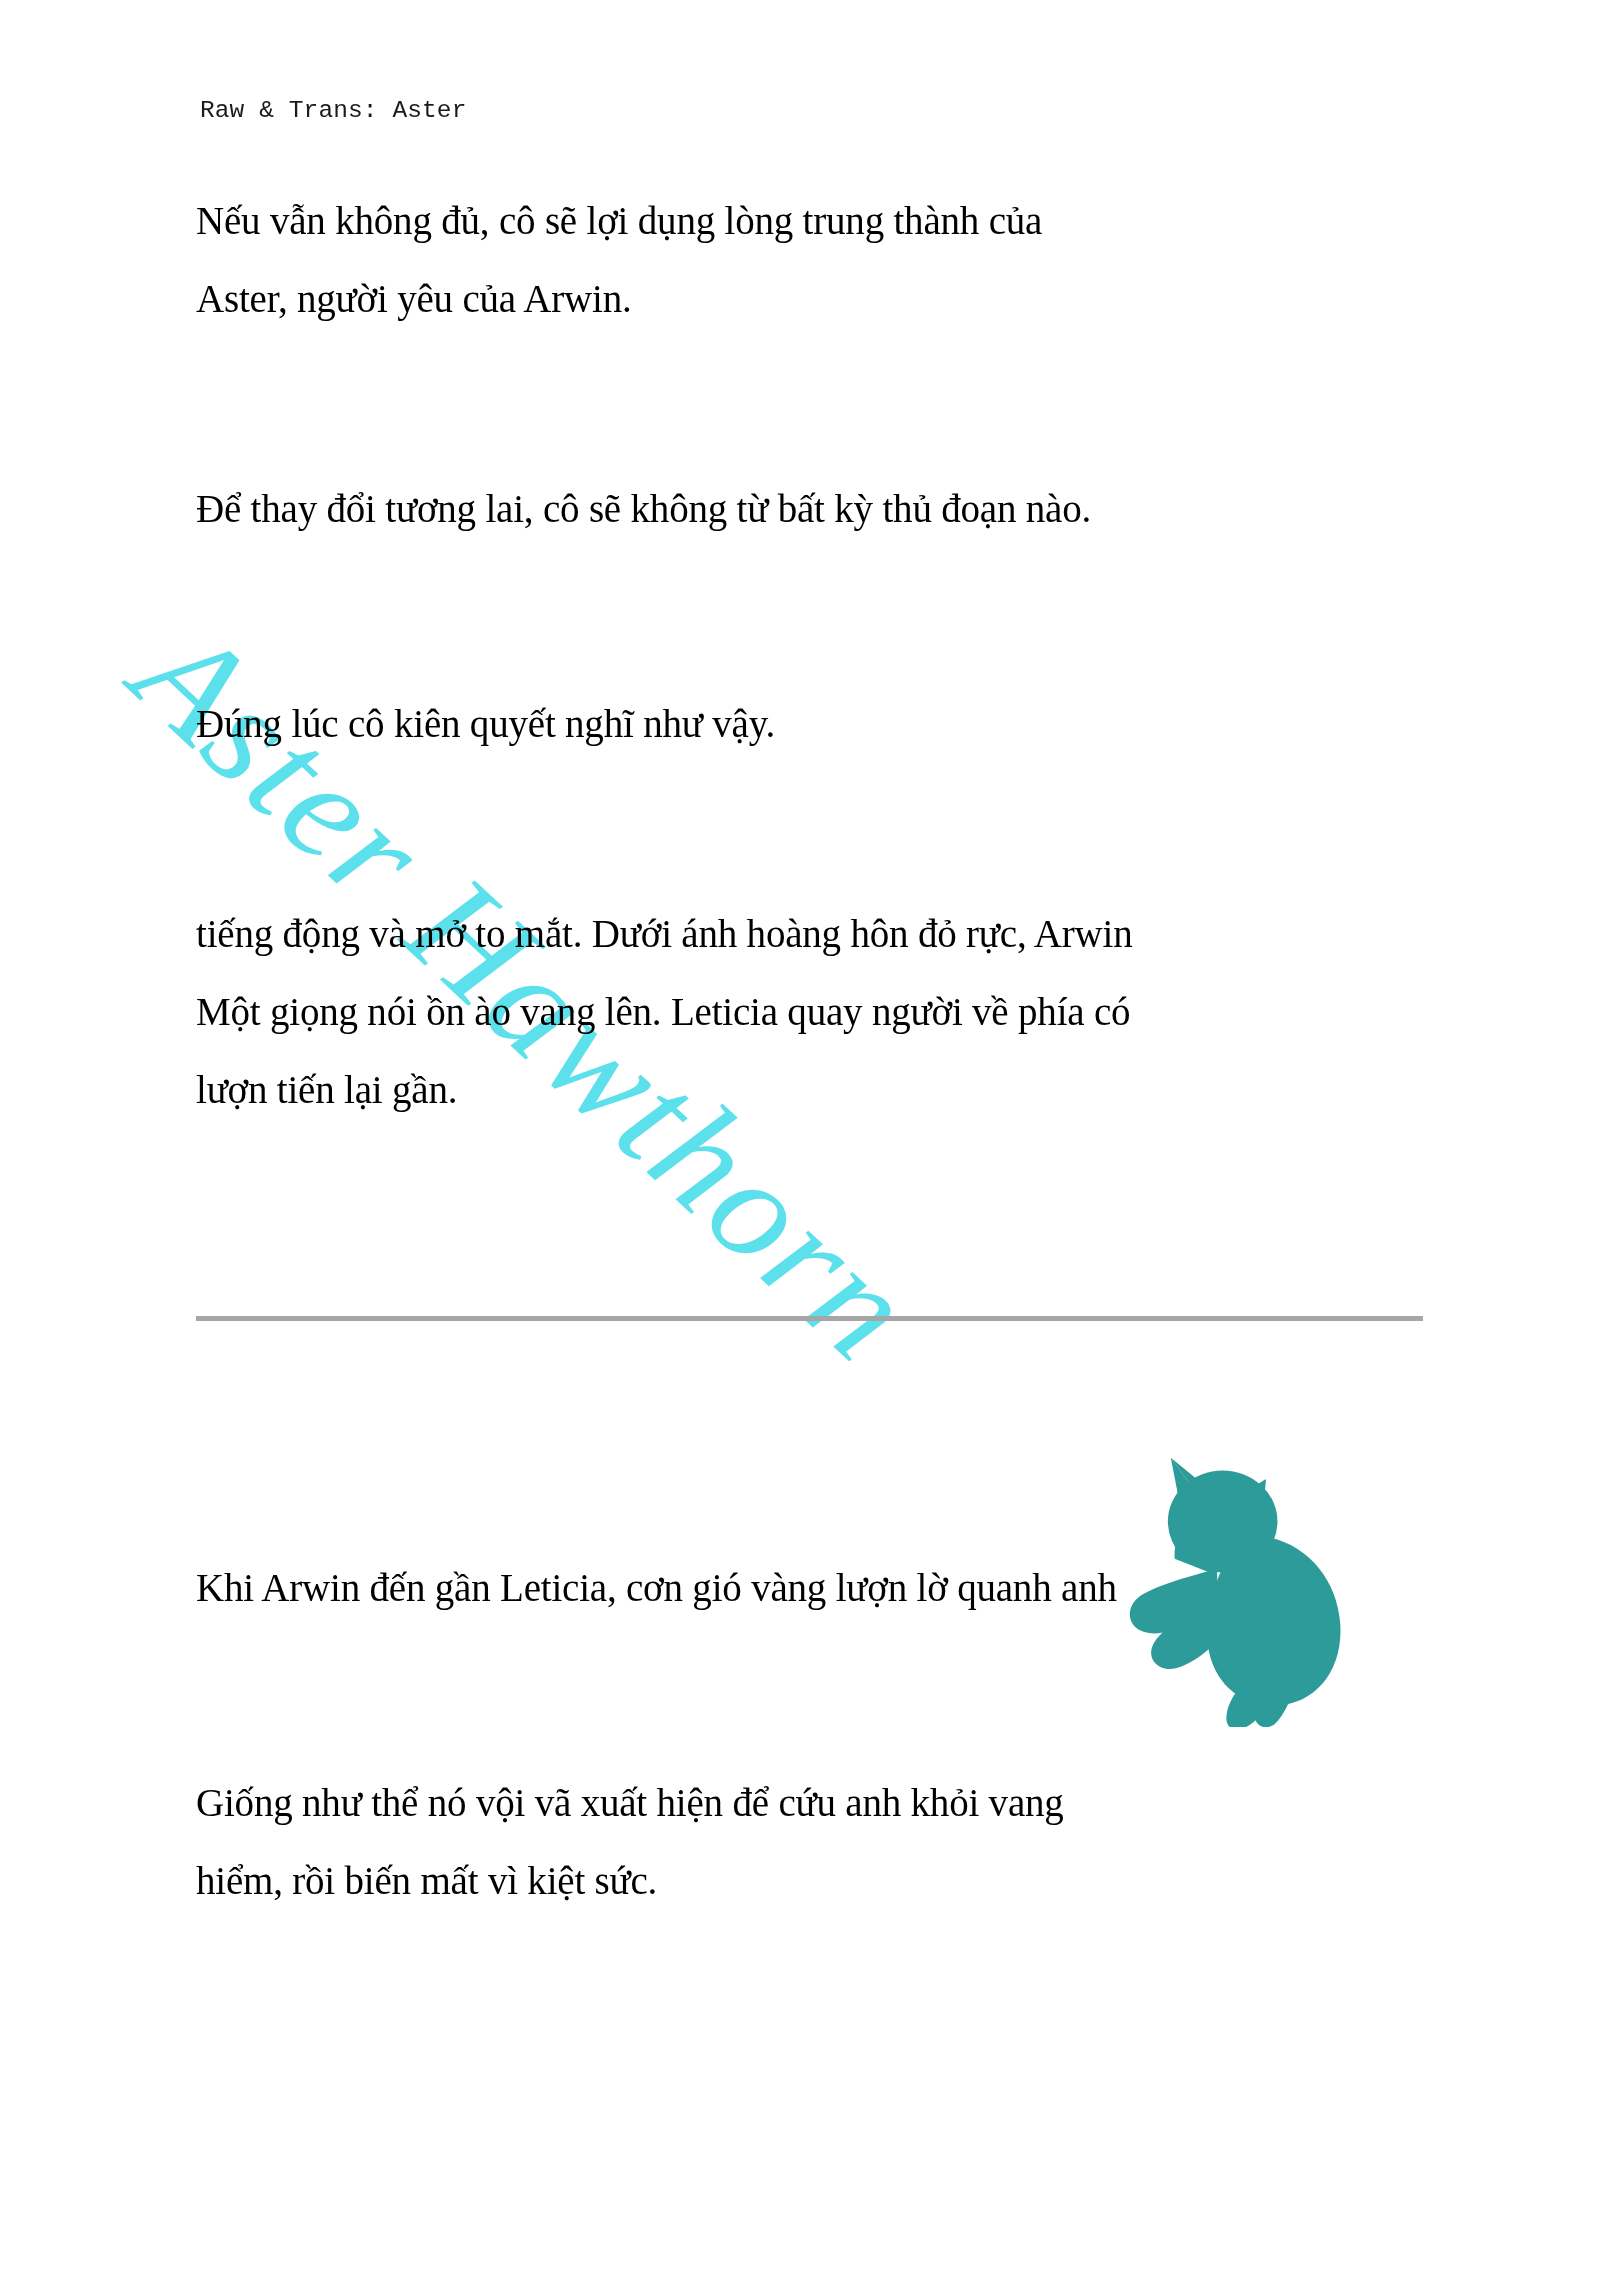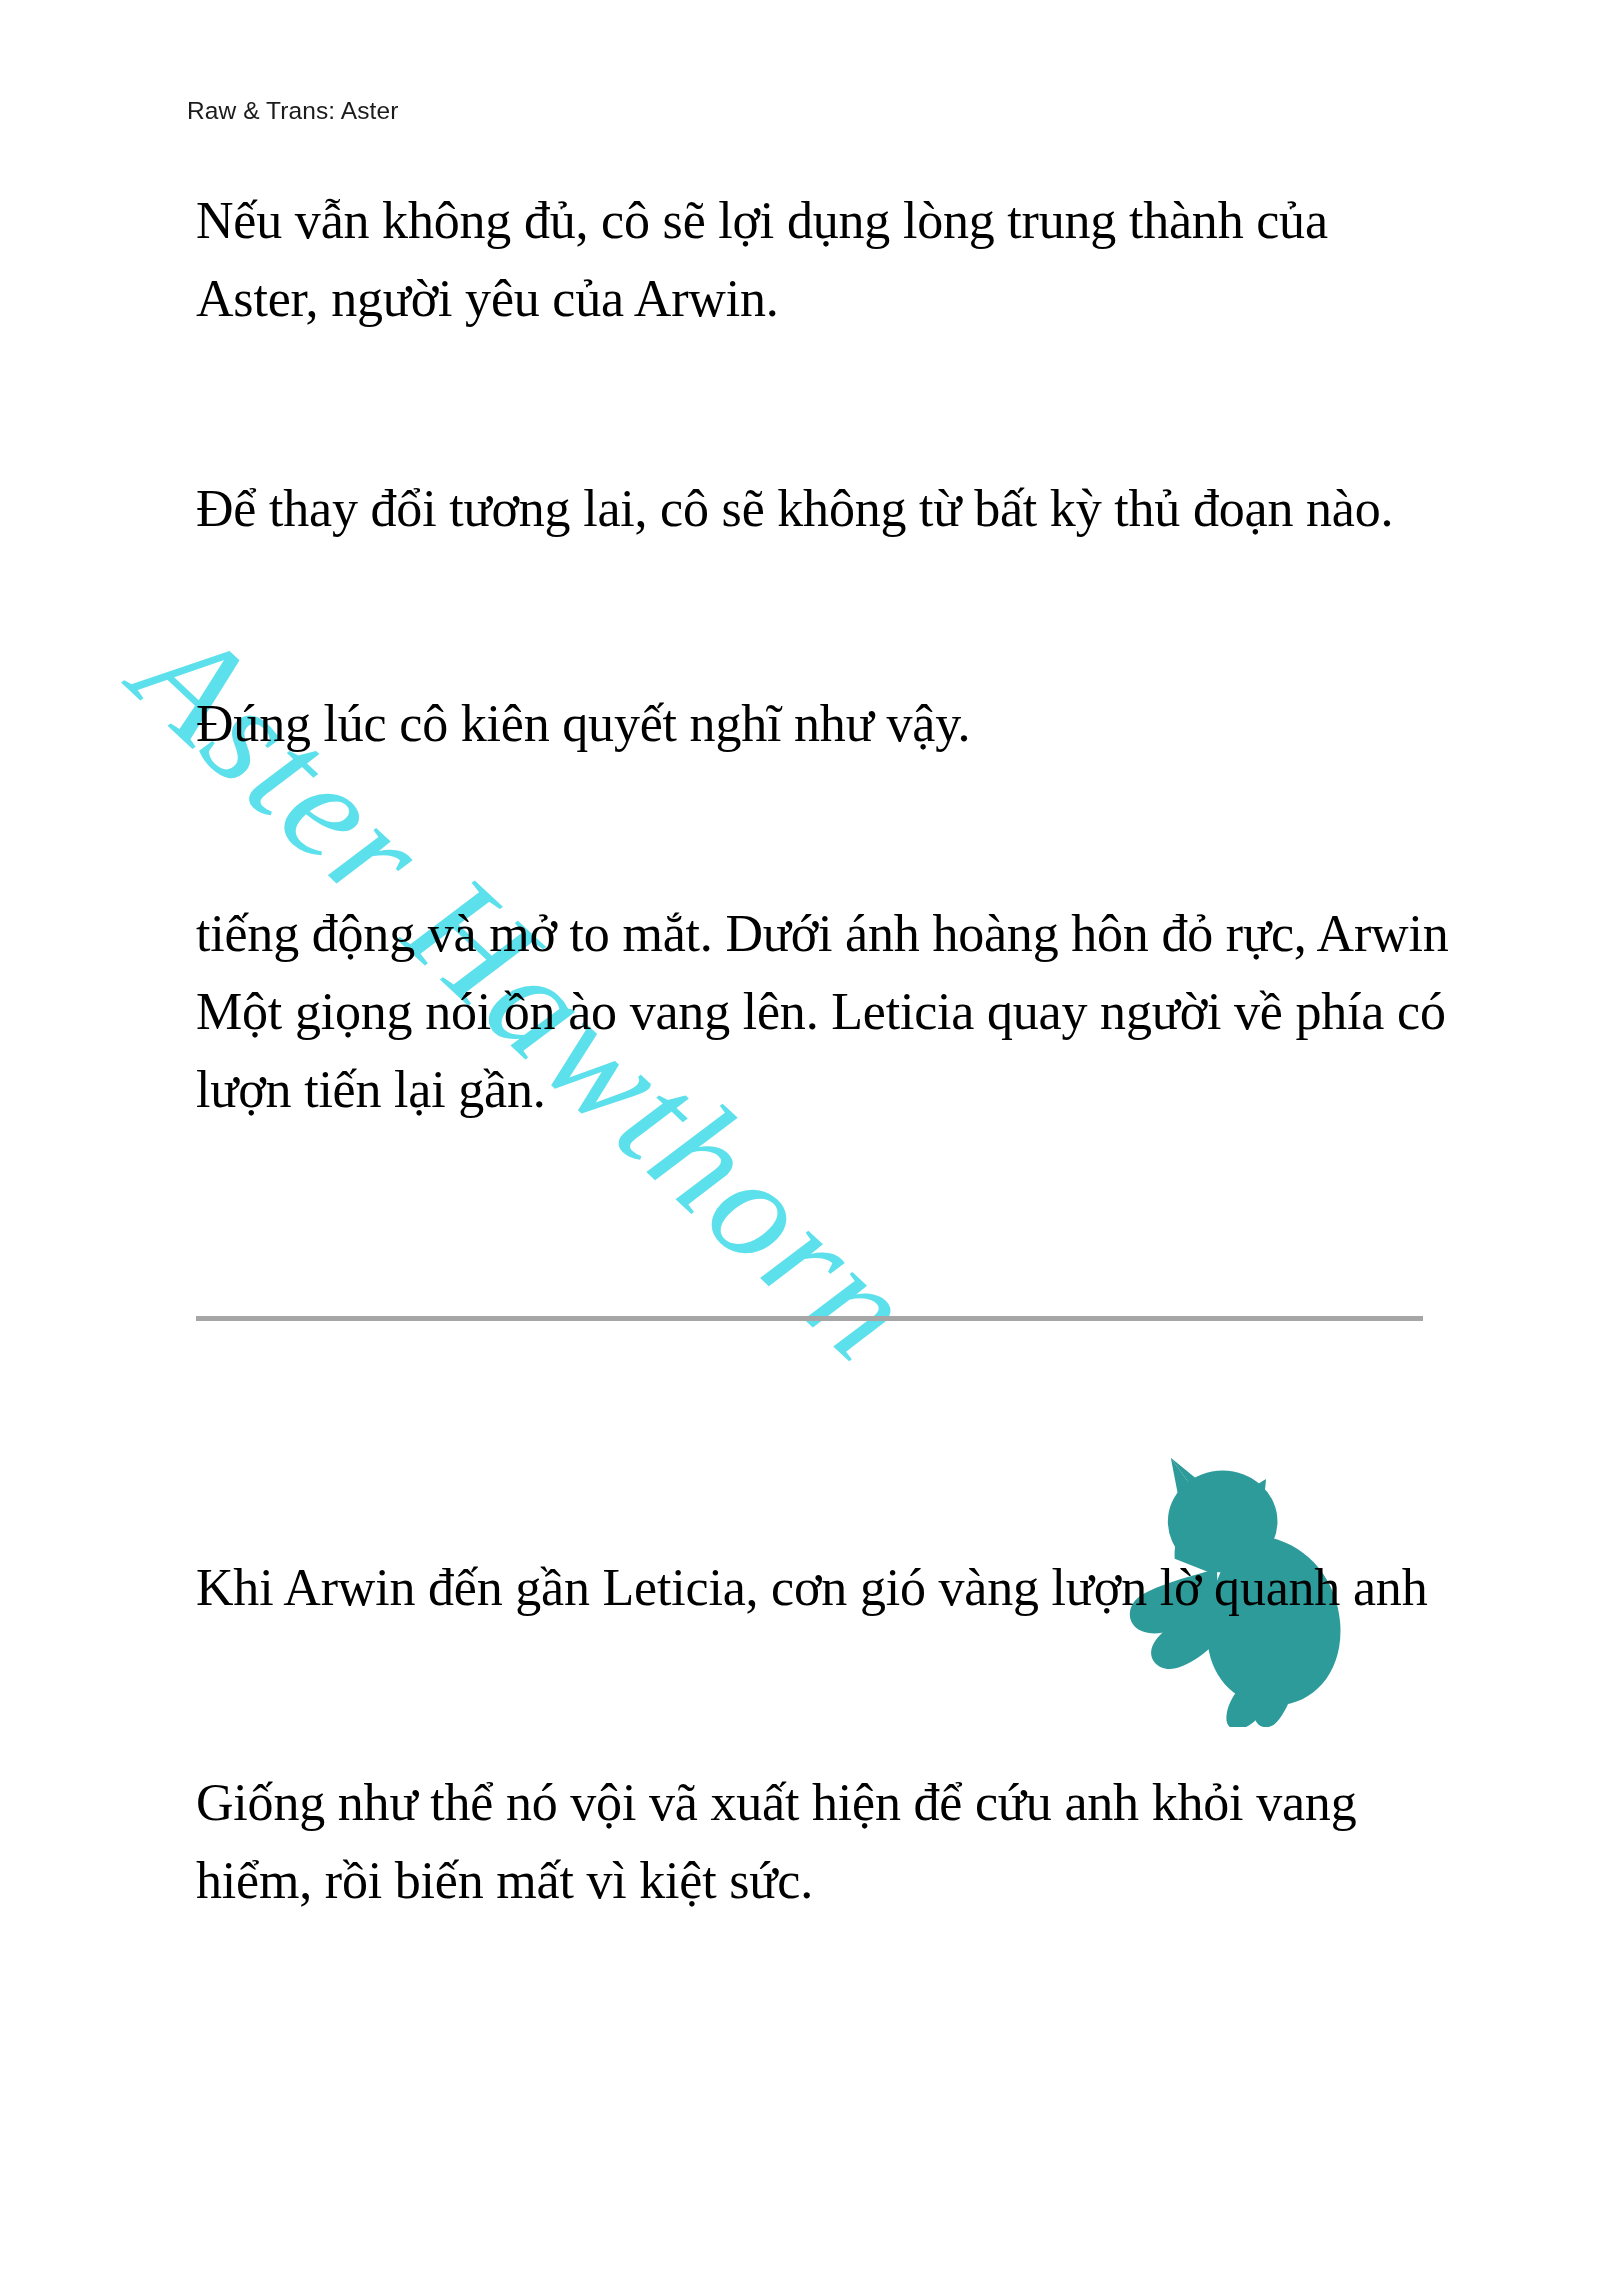--- a/index.html
+++ b/index.html
@@ -18,41 +18,41 @@
 
   .page {
     position: absolute;
     inset: 0;
     background: #ffffff;
   }
 
   
   .doc-header {
     position: absolute;
-    left: 187px;
+    left: 200px;
     top: 96px;
-    font-family: Liberation Sans, sans-serif;
+    font-family: Liberation Mono, monospace;
     font-size: 24.5px;
     line-height: 29px;
     color: #1b1b1b;
     letter-spacing: 0.1px;
     white-space: nowrap;
   }
 
   
   .content {
     position: absolute;
     left: 196px;
     top: 182px;
     width: 1235px;
     z-index: 3;
   }
 
   .para {
-    font-size: 52px;
+    font-size: 39px;
     line-height: 78px;
     color: #000000;
     margin: 0;
     letter-spacing: -0.2px;
   }
 
   .para .line {
     display: block;
     white-space: nowrap;
   }

